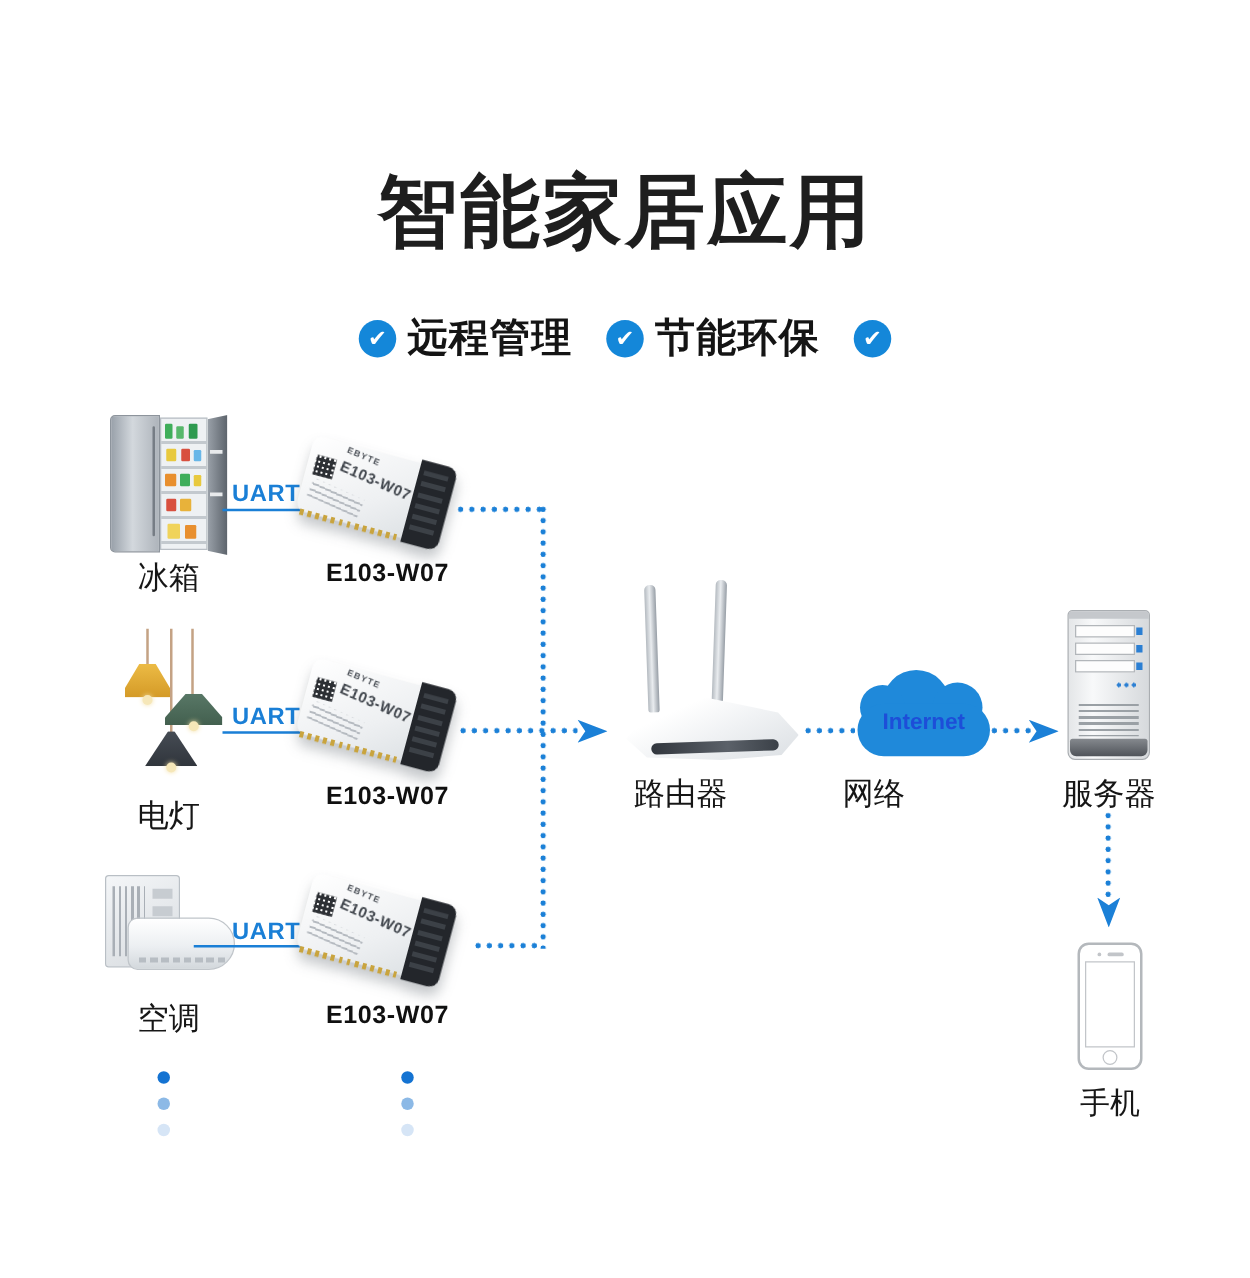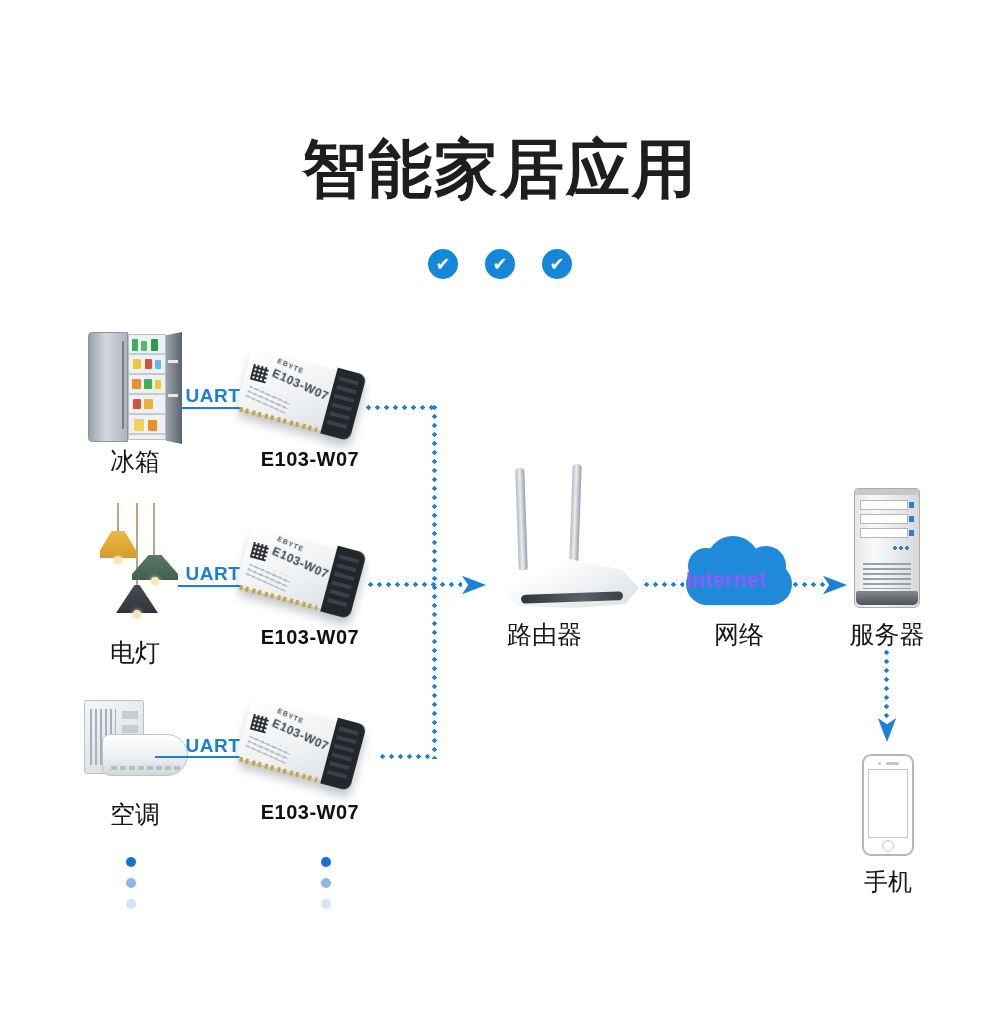--- a/index.html
+++ b/index.html
@@ -76,21 +76,21 @@
   
   .router{width:140px;height:148px;}
   .r-ant{position:absolute;width:9px;background:linear-gradient(90deg,#b4bac0,#e9ecef 45%,#979ea6);border-radius:4px 4px 2px 2px;}
   .r-body{position:absolute;left:0;top:94px;width:138px;height:50px;background:linear-gradient(155deg,#ffffff 25%,#f0f2f4 55%,#dbdfe3);clip-path:polygon(7% 40%,46% 0%,88% 24%,100% 60%,90% 92%,55% 100%,12% 96%,0% 66%);}
   .r-slot{position:absolute;left:20px;top:129px;width:102px;height:9px;background:linear-gradient(90deg,#31363d,#5b6169 60%,#3a4047);border-radius:5px;transform:rotate(-2deg);}
 
   
   .cloud{width:106px;height:70px;}
   .cpart{position:absolute;background:var(--cloud);border-radius:50%;}
   .c-base{left:0;top:27px;width:106px;height:42px;border-radius:22px;}
-  .c-text{position:absolute;left:0;top:31px;width:106px;color:#8b5cf6;font-size:22px;font-weight:700;}
+  .c-text{position:absolute;left:0;top:31px;width:106px;text-align:center;color:#1d4ed8;font-size:18px;font-weight:700;}
 
   
   .server{width:66px;height:120px;background:linear-gradient(90deg,#e4e6e8,#f8f9fa 30%,#d6d9dc);border:1px solid #a9adb1;border-radius:4px 4px 6px 6px;}
   .sv-top{position:absolute;left:0;top:0;width:100%;height:6px;background:#c5c8cc;border-radius:3px 3px 0 0;}
   .bay{position:absolute;left:5px;width:48px;height:10px;background:#fdfdfd;border:1px solid #b2b6ba;}
   .bay::after{content:"";position:absolute;right:-7px;top:1px;width:5px;height:6px;background:#2b7fd3;}
   .sv-dots{position:absolute;right:9px;top:57px;width:17px;height:4px;background:radial-gradient(circle at 2px 2px,#2b7fd3 1.6px,rgba(0,0,0,0) 1.8px);background-size:6px 4px;background-repeat:repeat-x;}
   .sv-grille{position:absolute;left:8px;top:74px;width:48px;height:26px;background:repeating-linear-gradient(180deg,#9aa0a5 0 2px,rgba(0,0,0,0) 2px 5px);}
   .sv-base{position:absolute;left:1px;bottom:2px;width:62px;height:14px;background:linear-gradient(180deg,#85898e,#50545a);border-radius:2px 2px 5px 5px;}
 
@@ -102,23 +102,25 @@
   .ph-home{position:absolute;left:18px;bottom:2.5px;width:12px;height:12px;border:1.5px solid #c2c5c9;border-radius:50%;}
 </style>
 </head>
 <body>
 
 <div class="abs title">智能家居应用</div>
 
 <div class="abs features">
   <div class="feature">
     <span class="fcheck">✔</span>
+    <span class="flabel">远程管理</span>
   </div>
   <div class="feature">
     <span class="fcheck">✔</span>
+    <span class="flabel">节能环保</span>
   </div>
   <div class="feature">
     <span class="fcheck">✔</span>
   </div>
 </div>
 
 <div class="abs fridge" style="left:88px;top:332px;">
   <div class="fr-left"></div>
   <div class="fr-int">
     <span class="fi" style="left:3px;top:4px;width:6px;height:12px;background:#3fae5a;"></span>
@@ -233,21 +235,21 @@
 
 <div class="abs dh" style="left:644px;top:582px;width:40px;"></div>
 
 <div class="abs cloud" style="left:686px;top:536px;">
   <div class="cpart" style="left:20px;top:0;width:54px;height:54px;"></div>
   <div class="cpart" style="left:60px;top:10px;width:40px;height:40px;"></div>
   <div class="cpart" style="left:2px;top:12px;width:36px;height:36px;"></div>
   <div class="cpart c-base"></div>
   <div class="c-text">Internet</div>
 </div>
-<div class="abs lbl" style="left:688px;top:618px;width:102px;">网络</div>
+<div class="abs lbl" style="left:648px;top:618px;width:102px;">网络</div>
 
 <div class="abs dh" style="left:793px;top:582px;width:32px;"></div>
 <div class="abs arr-r" style="left:823px;top:575px;"></div>
 
 <div class="abs server" style="left:854px;top:488px;">
   <div class="sv-top"></div>
   <div class="bay" style="top:11px;"></div>
   <div class="bay" style="top:25px;"></div>
   <div class="bay" style="top:39px;"></div>
   <div class="sv-dots"></div>

